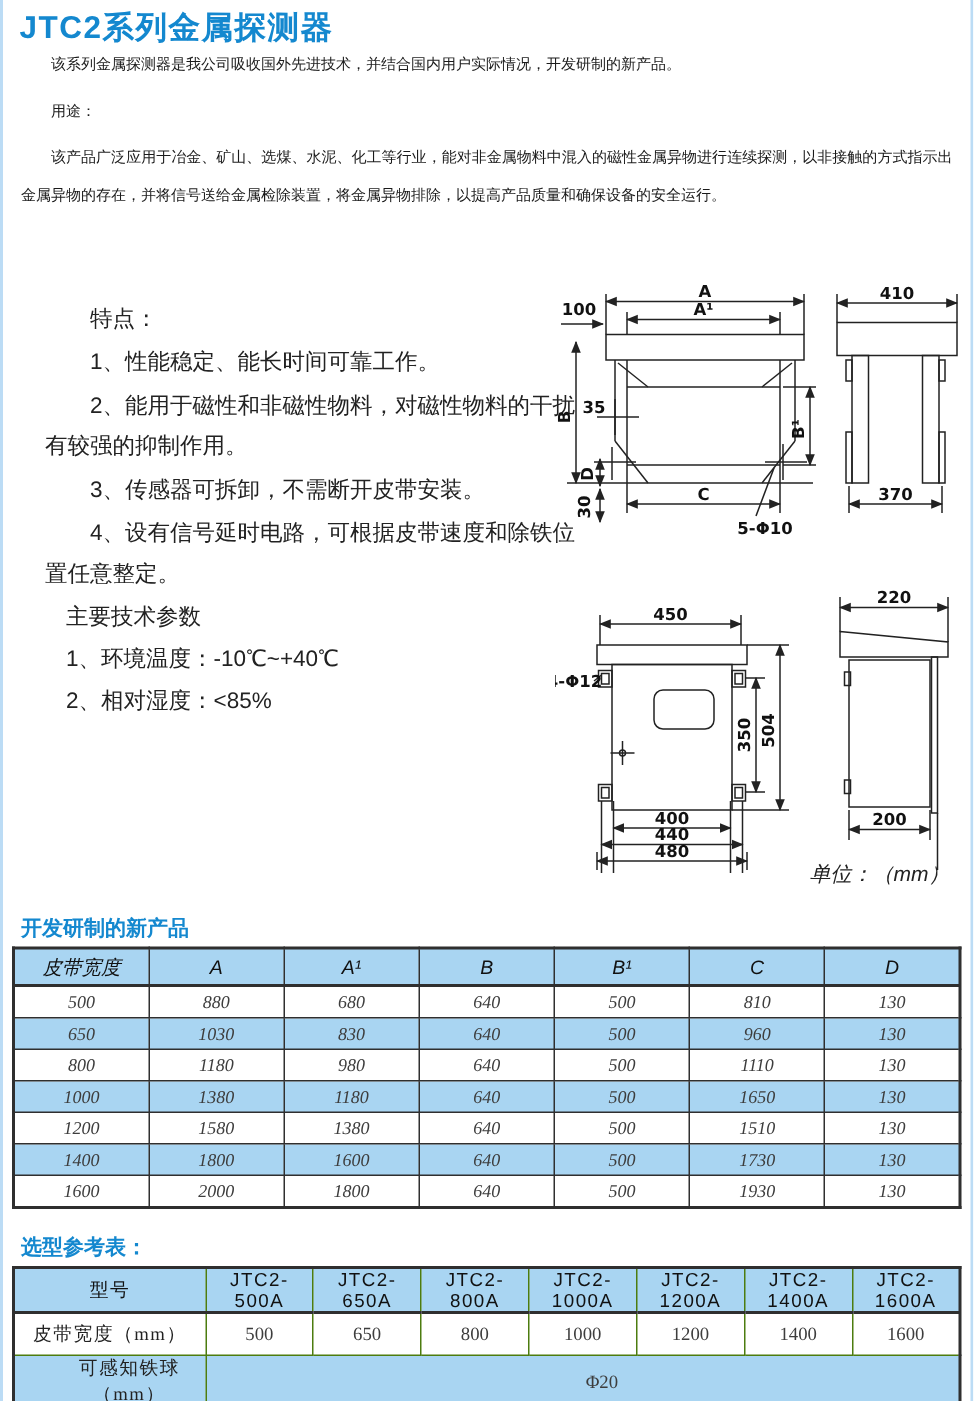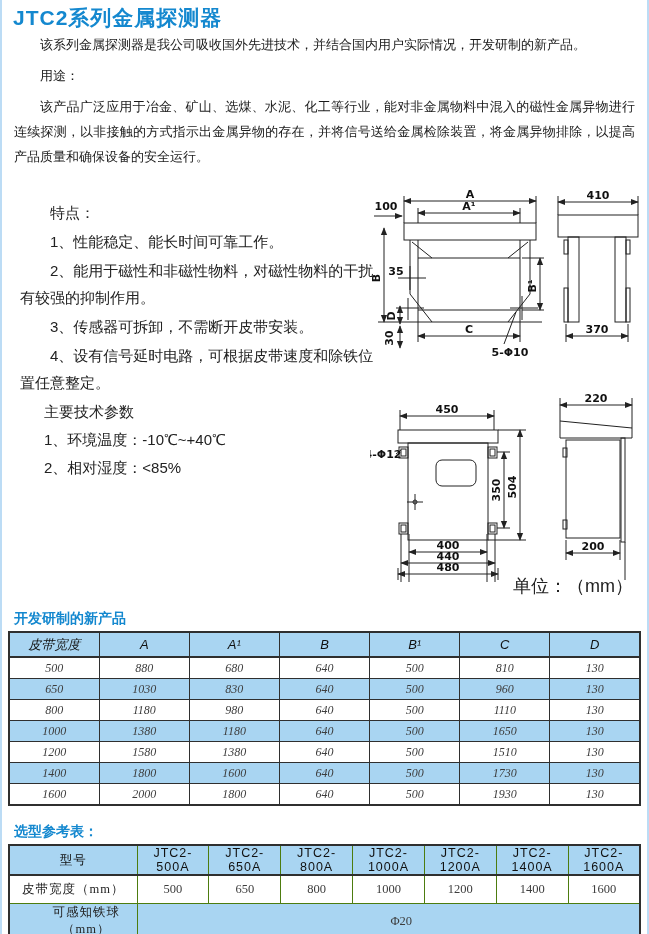--- a/index.html
+++ b/index.html
@@ -5,41 +5,41 @@
   html,body{margin:0;padding:0;background:#fff;}
   .page{position:relative;width:649px;height:934px;background:#fff;overflow:hidden;
         font-family:"Liberation Sans",sans-serif;}
   .edge{position:absolute;top:0;height:934px;width:2px;background:#bcdcf5;}
   .edge-l{left:0}.edge-r{right:0}
 
   .title{position:absolute;left:13px;top:4px;margin:0;font-family:"Liberation Sans",sans-serif;
          font-weight:bold;font-size:21px;color:#1488cf;letter-spacing:1px;}
 
   .bodytext{position:absolute;left:14px;top:32px;width:621px;
-            font-family:Liberation Sans, sans-serif;font-size:13px;line-height:25px;
+            font-family:Liberation Mono, monospace;font-size:10px;line-height:25px;
             color:#1a1a1a;text-align:justify;}
   .bodytext p{margin:0 0 6px;text-indent:2em;}
 
-  .features{position:absolute;left:20px;top:199px;width:358px;
+  .features{position:absolute;left:30px;top:199px;width:358px;
             font-family:"Liberation Sans",sans-serif;font-size:15px;line-height:27px;color:#222;}
   .features p{margin:0 0 2px;text-indent:2em;}
 
   .tech{position:absolute;left:14px;top:398px;width:358px;
         font-family:"Liberation Sans",sans-serif;font-size:15px;line-height:28px;color:#222;}
   .tech p{margin:0;text-indent:2em;}
 
   .diag{position:absolute;display:flex;}
   .diag1{left:370px;top:190px;}
   .diag2{left:370px;top:390px;}
   svg line,svg rect,svg polygon,svg circle,svg path.ln{stroke:#222;fill:none;}
   .dimtxt text{font-family:"DejaVu Sans",sans-serif;font-weight:bold;font-size:11px;
                fill:#111;text-anchor:middle;}
 
   .t1-title{position:absolute;left:14px;top:610px;font-weight:bold;font-size:14px;color:#1488cf;}
-  .t1-unit{position:absolute;right:16px;top:574px;font-size:18px;color:#222;}
+  .t1-unit{position:absolute;right:16px;top:574px;font-size:14px;color:#222;font-style:italic;}
   table{border-collapse:collapse;position:absolute;background:#fff;table-layout:fixed;}
   .t1{left:8px;top:631px;width:633px;border:2px solid #2f2f2f;}
   .t1 th,.t1 td{border:1px solid #2f2f2f;text-align:center;padding:0;font-style:italic;}
   .t1 th{background:#a9d5f2;height:23px;font-weight:normal;font-size:13px;color:#111;
          border-bottom:2px solid #2f2f2f;}
   .t1 td{height:20px;font-family:"Liberation Serif",serif;font-size:12px;color:#3d3d3d;}
   .t1 tbody tr.alt td{background:#a9d5f2;}
 
   .t2-title{position:absolute;left:14px;top:823px;font-weight:bold;font-size:14px;color:#1488cf;}
   .t2{left:8px;top:844px;width:633px;border:2px solid #2f2f2f;}

